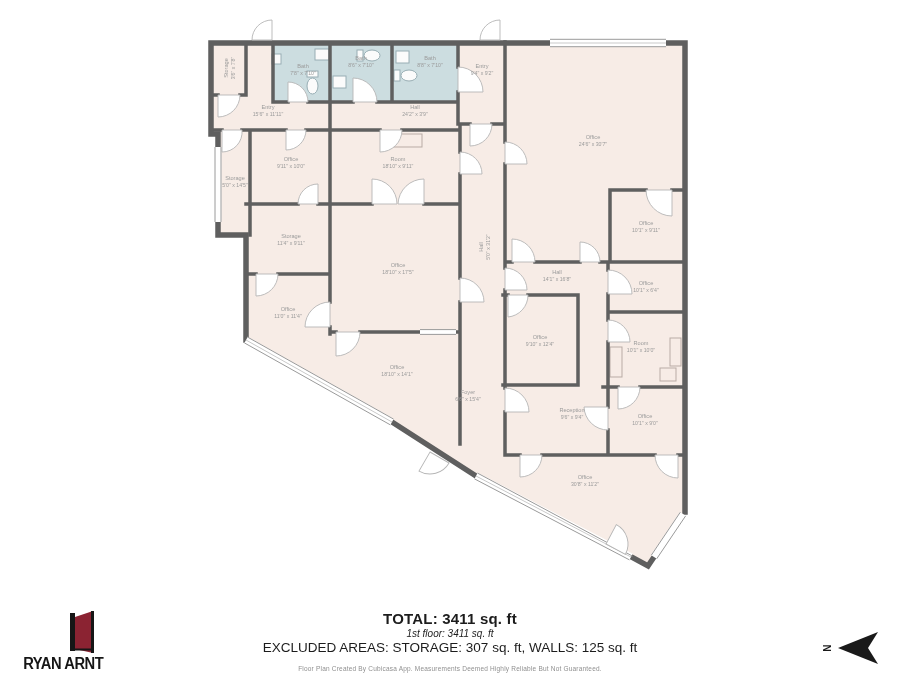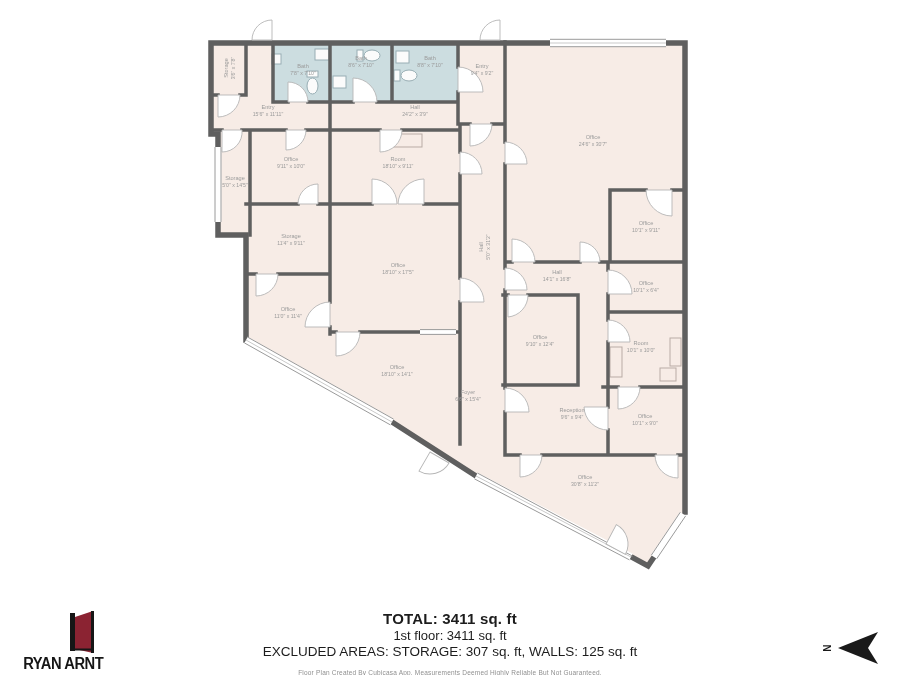--- a/index.html
+++ b/index.html
@@ -1,21 +1,21 @@
 <!DOCTYPE html>
 <html><head>
 <meta charset="utf-8">
 <style>
   html,body{margin:0;padding:0;background:#fff;}
   .stage{position:relative;width:900px;height:675px;background:#fff;overflow:hidden;
          font-family:"Liberation Sans",sans-serif;margin-top:12px;}
   .plan-svg{position:absolute;left:0;top:0;}
   .footer{position:absolute;left:0;top:598px;width:900px;text-align:center;color:#1c1c1c;}
   .footer .total{font-size:15px;font-weight:bold;letter-spacing:.2px;}
-  .footer .floor1{font-size:13px;margin-top:1px;}
+  .footer .floor1{font-size:10px;margin-top:1px;font-style:italic;}
   .footer .excluded{font-size:13.5px;margin-top:1px;}
   .footer .disclaimer{font-size:6.5px;color:#8f8f8f;margin-top:10px;letter-spacing:.2px;}
   .logo{position:absolute;left:18px;top:598px;width:130px;text-align:left;}
   .logo .door{display:block;margin:0 auto;}
   .logo .brand{font-size:16px;font-weight:800;color:#161616;letter-spacing:-.5px;
                transform:scaleX(.92);transform-origin:center;white-space:nowrap;margin-top:1px;}
   .logo .tagline{font-size:5.5px;font-weight:bold;color:#c22232;margin-top:1px;white-space:nowrap;}
   .compass{position:absolute;right:16px;top:612px;}
 </style>
 </head>

